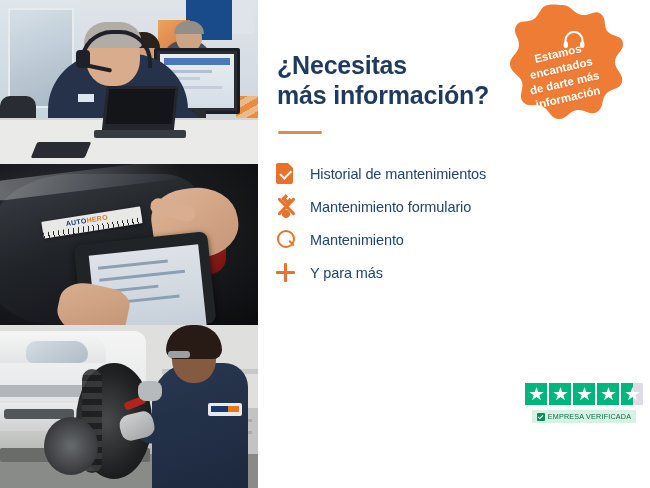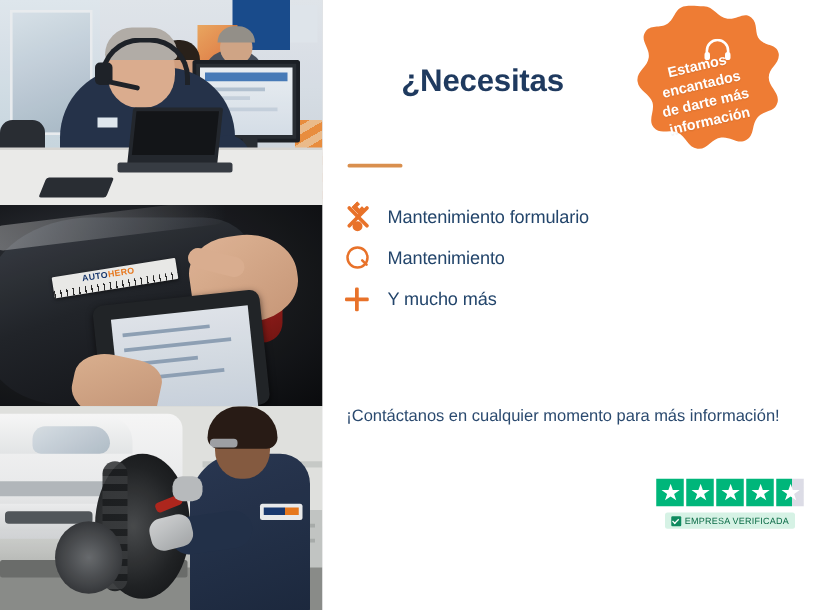--- a/index.html
+++ b/index.html
@@ -152,21 +152,20 @@
 
   .photo-shade{position:absolute;inset:0;background:rgba(0,0,0,.04);}
 
   
   .content{position:relative;flex:1;height:488px;background:#fff;padding:0;}
 
   .heading{
     position:absolute;left:19px;top:50px;width:250px;
     color:#1f3a5f;font-size:25px;line-height:1.2;font-weight:bold;
     letter-spacing:-.2px;
-    margin-left:44px;
   }
   .rule{position:absolute;left:20px;top:131px;width:44px;height:3px;background:#d98f4e;border-radius:2px;}
 
   .features{position:absolute;left:18px;top:157px;width:330px;}
   .feature{display:flex;align-items:center;height:33px;}
   .f-icon{width:34px;flex:0 0 34px;display:flex;align-items:center;justify-content:flex-start;}
   .f-label{color:#23456b;font-size:14.5px;letter-spacing:-.1px;}
 
   
   .ic-doc{position:relative;width:17px;height:21px;background:#e8722a;border-radius:2px;}
@@ -345,20 +344,21 @@
       <div class="p3-glove2"></div>
       <div class="photo-shade"></div>
     </div>
 
   </div>
 
   <div class="content">
 
     <div class="heading">
       <div>¿Necesitas</div>
+      <div>más información?</div>
     </div>
     <div class="rule"></div>
 
     <div class="seal">
       <svg viewBox="0 0 122 122">
         <path fill="#ee7c34" d="M61 2
           C69 2 72 11 80 12 C88 13 93 6 99 11 C105 16 101 24 106 29
           C111 34 120 32 121 40 C122 48 113 51 113 59 C113 67 122 71 120 79
           C118 87 109 85 104 91 C99 97 102 105 95 109 C88 113 83 106 75 107
           C67 108 64 117 56 116 C48 115 47 106 40 103 C33 100 26 105 21 99
@@ -376,20 +376,28 @@
       <div class="seal-text">
         <div>Estamos</div>
         <div>encantados</div>
         <div>de darte más</div>
         <div>información</div>
       </div>
     </div>
 
     <div class="features">
 
+      <div class="feature">
+        <div class="f-icon">
+          <div class="ic-doc">
+              <div class="fold"></div>
+            </div>
+        </div>
+        <div class="f-label">Historial de mantenimientos</div>
+      </div>
 
       <div class="feature">
         <div class="f-icon">
           <div class="ic-tools">
               <i></i>
               <i></i>
               <div class="h1"></div>
               <div class="h2"></div>
             </div>
         </div>
@@ -407,27 +415,26 @@
       </div>
 
 
       <div class="feature">
         <div class="f-icon">
           <div class="ic-plus">
               <i></i>
               <i></i>
             </div>
         </div>
-        <div class="f-label">Y mucho más</div>
+        <div class="f-label">Y para más</div>
       </div>
 
     </div>
 
     <div class="body-copy">
-      <div>¡Contáctanos en cualquier momento para más información!</div>
     </div>
 
     <div class="tp">
       <div class="tp-right">
         <div class="tp-stars">
           <div class="tp-star">
               <svg width="15" height="14" viewBox="0 0 24 23">
                 <path fill="#fff" d="M12 0l2.9 8.2H24l-7.4 5.2 2.8 8.4L12 16.6 4.6 21.8l2.8-8.4L0 8.2h9.1z"></path>
               </svg>
             </div>

